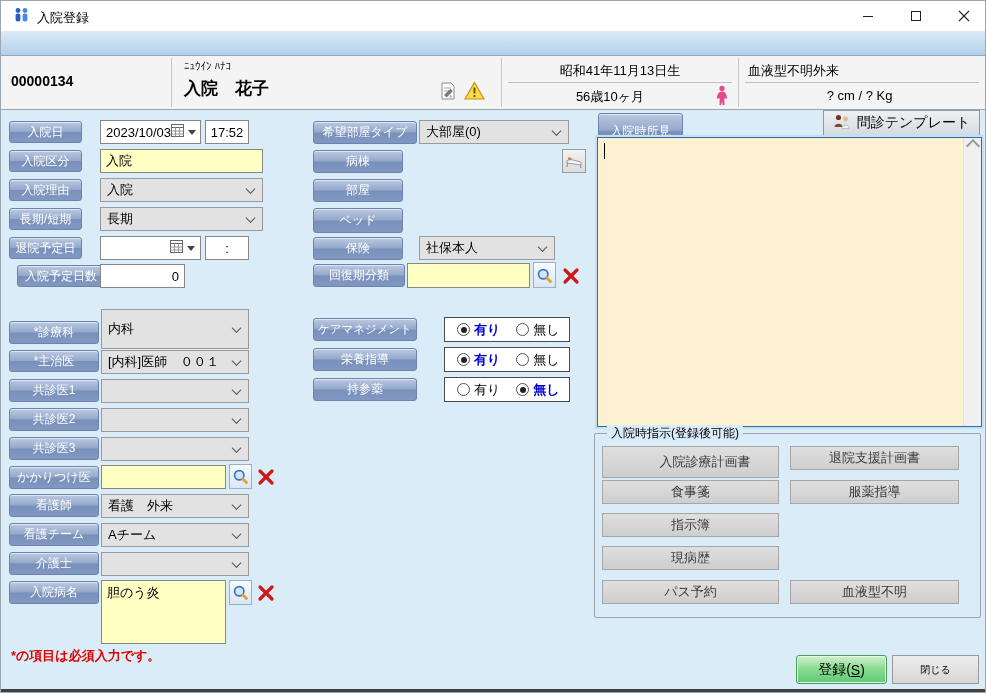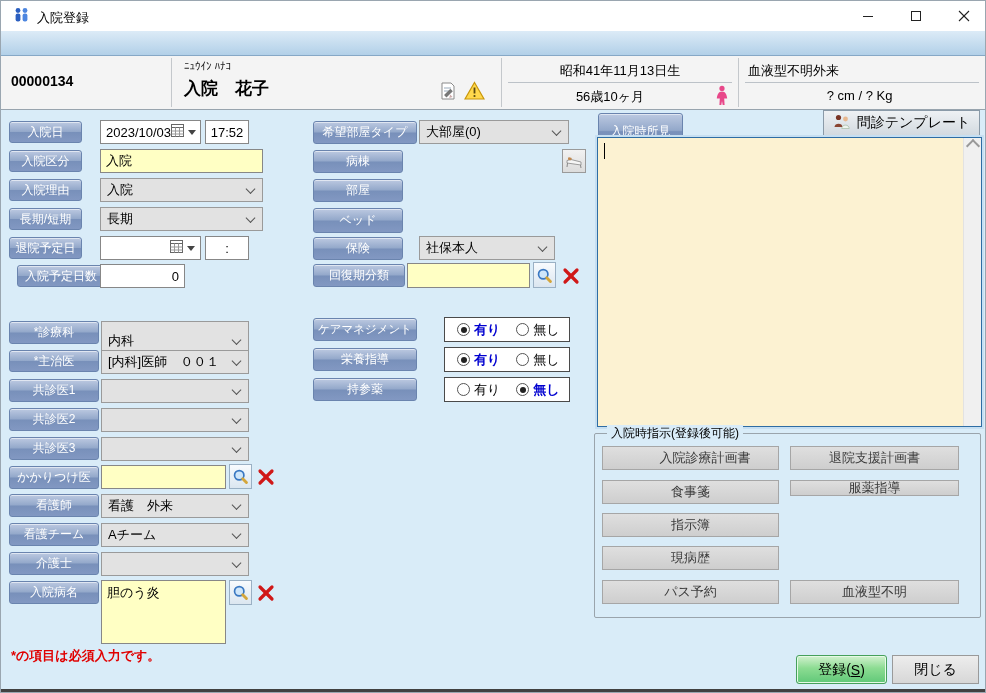--- a/index.html
+++ b/index.html
@@ -61,21 +61,21 @@
   .tmpl-btn { position:absolute; box-sizing:border-box; display:flex; align-items:center; justify-content:center; gap:6px;
     background:linear-gradient(#eef1f4,#d3dae0); border:1px solid #8a9aa8; font-size:14px; }
   .groupbox { position:absolute; box-sizing:border-box; border:1px solid #9aa4ac; border-radius:2px; }
   .legend { position:absolute; top:-9px; left:12px; background:#d9ecf8; padding:0 4px; font-size:12px; white-space:nowrap; }
   .gbtn { position:absolute; box-sizing:border-box; background:linear-gradient(#dfdfdf,#cecece); border:1px solid #a6a6a6;
     color:#3a3a3a; font-size:13px; display:flex; align-items:center; justify-content:center; white-space:nowrap; overflow:hidden; }
   .note { position:absolute; left:10px; top:646px; color:#e00000; font-size:13px; font-weight:bold; }
   .green-btn { position:absolute; box-sizing:border-box; border:1px solid #46a05c; border-radius:3px; font-size:14px;
     background:linear-gradient(#d2f1cf,#8cdc92 45%,#60c878); display:flex; align-items:center; justify-content:center;
     box-shadow:inset 0 0 0 1px #e6fae6; }
-  .close-btn { position:absolute; box-sizing:border-box; border:1px solid #9a9a9a; font-size:14px;
+  .close-btn { position:absolute; box-sizing:border-box; border:1px solid #9a9a9a; font-size:10px;
     background:linear-gradient(#ededed,#d7d7d7); display:flex; align-items:center; justify-content:center; }
   .u { text-decoration:underline; }
   .bottom-edge { position:absolute; left:0; top:688px; width:100%; height:5px; background:#414141; }
 </style>
 </head>
 <body>
 
 <div class="window">
 
   <div class="titlebar">
@@ -192,21 +192,21 @@
         </svg>
     </span>
     <span class="darr"></span>
   </div>
   <div class="winput center" style="left:204px;top:235px;width:44px;height:24px;">:</div>
 
   <div class="lbl" style="left:8px;top:264px;width:88px;height:22px;margin-left:8px;">入院予定日数</div>
   <div class="winput right" style="left:99px;top:263px;width:85px;height:24px;">0</div>
 
   <div class="lbl" style="left:8px;top:320px;width:90px;height:23px;">*診療科</div>
-  <div class="combo" style="left:100px;top:320px;width:148px;height:40px;">
+  <div class="combo" style="left:100px;top:308px;width:148px;height:40px;">
       <span>内科</span>
     </div>
 
   <div class="lbl" style="left:8px;top:349px;width:90px;height:22px;">*主治医</div>
   <div class="combo" style="left:100px;top:349px;width:148px;height:24px;">
       <span>[内科]医師　００１</span>
     </div>
 
   <div class="lbl" style="left:8px;top:378px;width:90px;height:23px;">共診医1</div>
   <div class="combo" style="left:100px;top:378px;width:148px;height:24px;">
@@ -361,24 +361,24 @@
     <span class="caret"></span>
     <span style="position:absolute;left:10px;top:4px;font-size:13px;"></span>
     <div class="sb">
       <span class="sb-up"></span>
     </div>
   </div>
 
   <div class="groupbox" style="left:593px;top:432px;width:387px;height:185px;">
     <span class="legend">入院時指示(登録後可能)</span>
   </div>
-  <div class="gbtn" style="left:601px;top:445px;width:177px;height:24px;padding-left:29px;">入院診療計画書</div>
+  <div class="gbtn" style="left:601px;top:445px;width:177px;height:32px;padding-left:29px;">入院診療計画書</div>
   <div class="gbtn" style="left:789px;top:445px;width:169px;height:24px;">退院支援計画書</div>
   <div class="gbtn" style="left:601px;top:479px;width:177px;height:24px;">食事箋</div>
-  <div class="gbtn" style="left:789px;top:479px;width:169px;height:16px;">服薬指導</div>
+  <div class="gbtn" style="left:789px;top:479px;width:169px;height:24px;">服薬指導</div>
   <div class="gbtn" style="left:601px;top:512px;width:177px;height:24px;">指示簿</div>
   <div class="gbtn" style="left:601px;top:545px;width:177px;height:24px;">現病歴</div>
   <div class="gbtn" style="left:601px;top:579px;width:177px;height:24px;">パス予約</div>
   <div class="gbtn" style="left:789px;top:579px;width:169px;height:24px;">血液型不明</div>
 
   <div class="green-btn" style="left:795px;top:654px;width:91px;height:29px;">
     <span>登録(</span>
       <span class="u">S</span>
       <span>)</span>
   </div>

